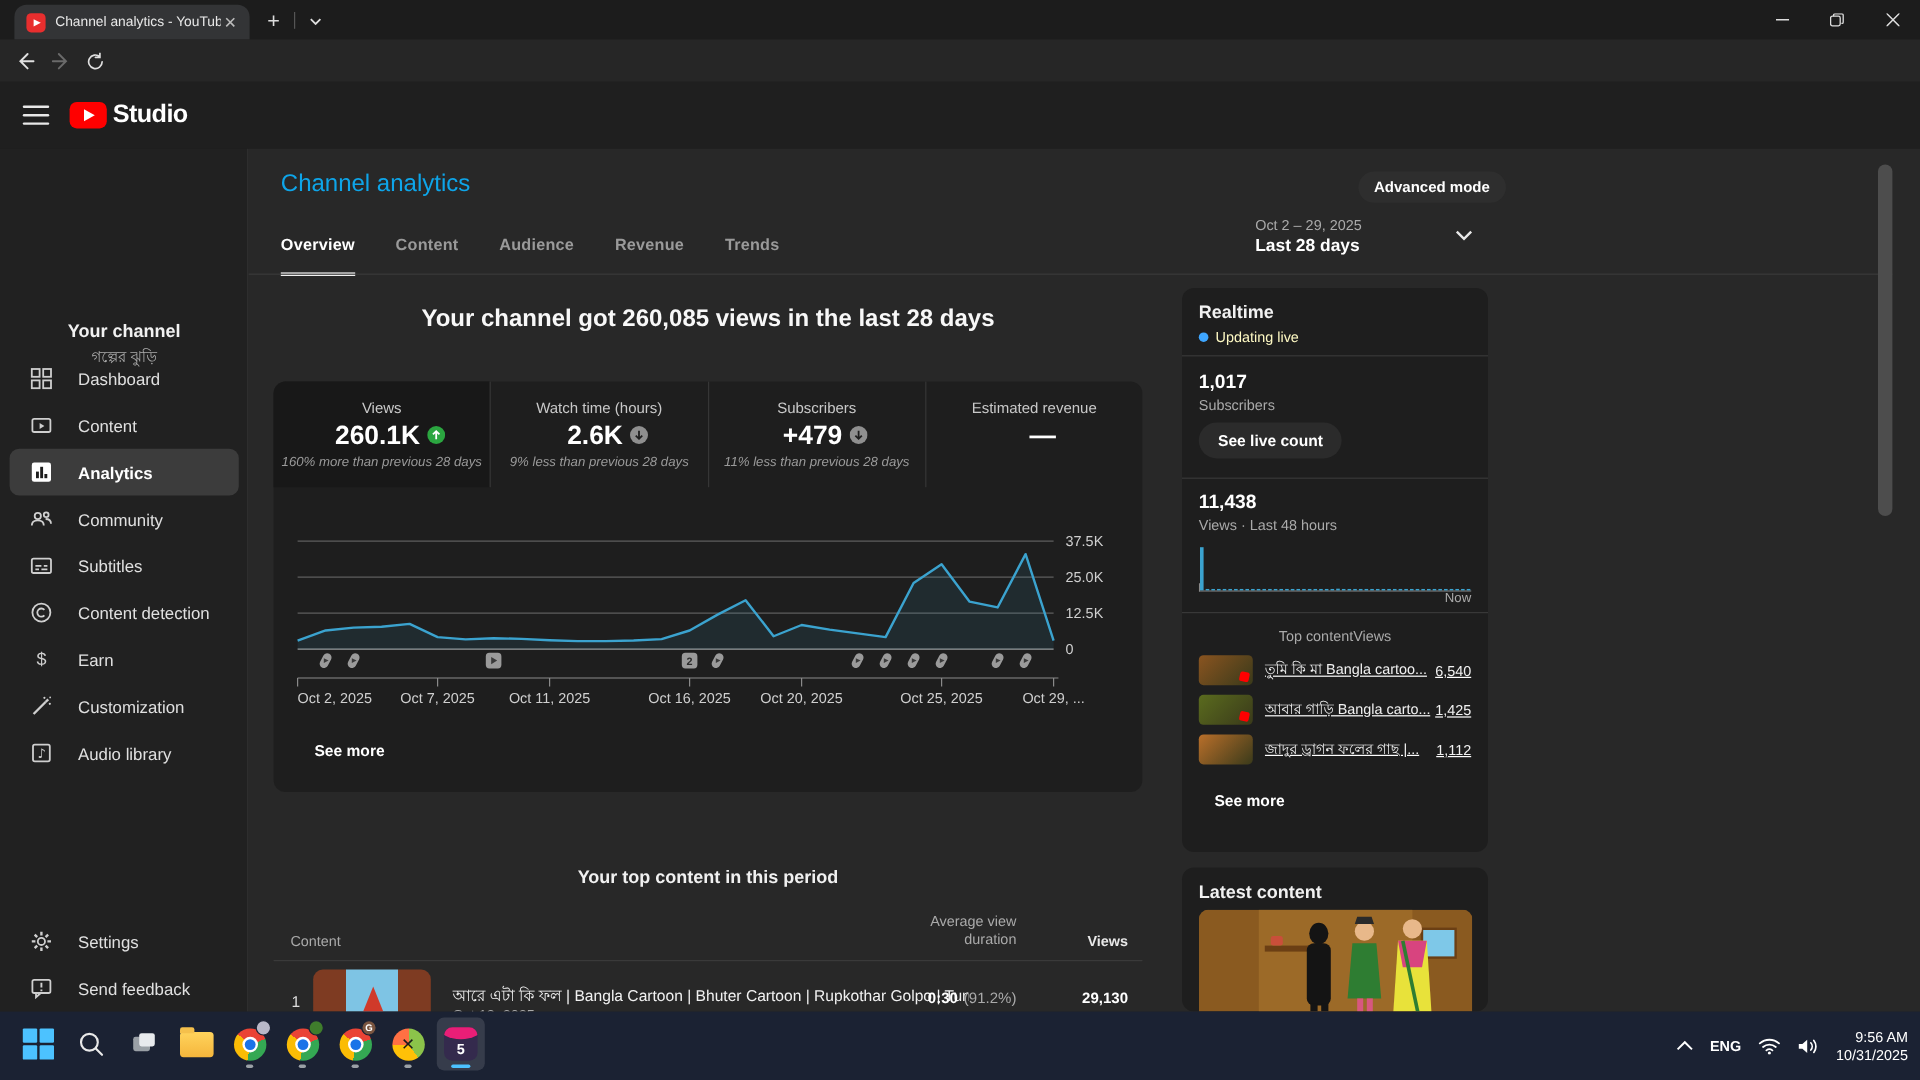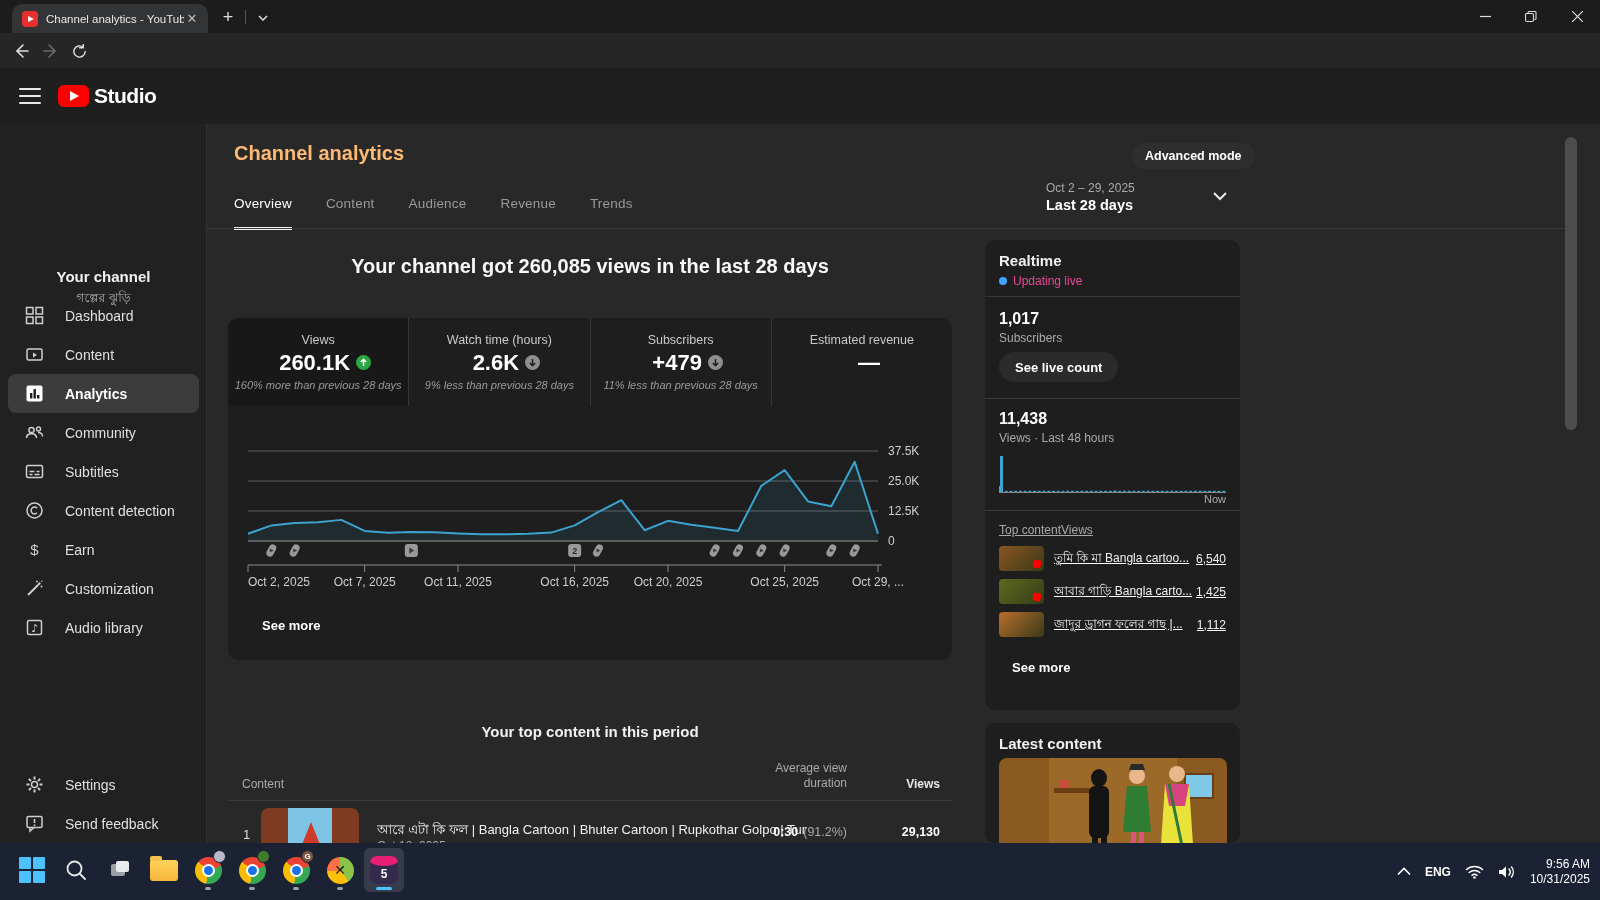--- a/index.html
+++ b/index.html
@@ -59,24 +59,24 @@
   .nav{position:absolute;left:0;top:172px;width:207px;}
   .nav-item{height:39px;margin:0 8px;border-radius:8px;display:flex;align-items:center;padding-left:16px;gap:21px;color:#e0e0e0;}
   .nav-item.active{background:#3c3c3c;color:#fff;}
   .nav-item .nav-label{font-size:14px;}
   .nav-item.active .nav-label{font-weight:bold;}
   .nav-icon{width:20px;height:20px;display:flex;align-items:center;justify-content:center;}
   .nav-foot{position:absolute;left:0;top:641px;width:207px;}
 
   
   .main{position:absolute;left:207px;top:124px;width:1393px;height:719px;background:#282828;overflow:hidden;}
-  .page-title{position:absolute;left:27px;top:18px;font-size:20px;font-weight:bold;color:#fdba74;}
+  .page-title{position:absolute;left:27px;top:18px;font-size:20px;font-weight:normal;color:#0ea5e9;}
   .advanced{position:absolute;left:925px;top:19px;height:26px;border-radius:14px;background:#2e2e2e;display:flex;align-items:center;padding:0 13px;font-size:12.5px;font-weight:bold;color:#fff;}
   .tabsrow{position:absolute;left:27px;top:72px;display:flex;gap:34px;}
-  .ptab{font-size:13.5px;font-weight:normal;color:#9a9a9a;padding-bottom:16px;position:relative;letter-spacing:.2px;}
+  .ptab{font-size:13.5px;font-weight:bold;color:#9a9a9a;padding-bottom:16px;position:relative;letter-spacing:.2px;}
   .ptab.active{color:#fff;border-bottom:3px solid #f1f1f1;}
   .tabs-divider{position:absolute;left:0;top:104px;width:1370px;height:1px;background:#3a3a3a;}
   .daterange{position:absolute;left:839px;top:57px;font-size:12px;color:#aaa;}
   .datelabel{position:absolute;left:839px;top:73px;font-size:14.5px;font-weight:bold;color:#fff;}
   .datechev{position:absolute;left:1003px;top:62px;width:20px;height:20px;}
   .headline{position:absolute;left:21px;top:131px;width:724px;text-align:center;font-size:20px;font-weight:bold;color:#f8f8f8;}
 
   .ovcard{position:absolute;left:21px;top:194px;width:724px;height:342px;background:#1e1e1e;border-radius:10px;}
   .metrics{position:absolute;left:0;top:0;width:724px;height:88px;display:flex;}
   .mcell{flex:1;border-left:1px solid #363636;display:flex;flex-direction:column;align-items:center;justify-content:center;gap:3px;}
@@ -100,28 +100,28 @@
   .row-title{position:absolute;left:170px;top:696px;width:430px;font-size:13px;color:#f1f1f1;white-space:nowrap;overflow:hidden;}
   .row-date{position:absolute;left:170px;top:715px;font-size:12px;color:#aaa;}
   .row-avd{position:absolute;left:440px;top:701px;width:200px;text-align:right;font-size:12.5px;}
   .row-avd .dur{font-weight:bold;color:#fff;}
   .row-avd .pct{color:#aaa;margin-left:5px;}
   .row-views{position:absolute;left:633px;top:701px;width:100px;text-align:right;font-size:12.5px;font-weight:bold;color:#fff;}
 
   
   .rtcard{position:absolute;left:778px;top:116px;width:255px;height:470px;background:#1e1e1e;border-radius:10px;}
   .rt-title{position:absolute;left:14px;top:12px;font-size:15px;font-weight:bold;color:#f1f1f1;}
-  .rt-live{position:absolute;left:14px;top:34px;display:flex;align-items:center;gap:6px;font-size:12px;color:#ec4899;}
+  .rt-live{position:absolute;left:14px;top:34px;display:flex;align-items:center;gap:6px;font-size:12px;color:#fef9c3;}
   .rt-live .dot{width:8px;height:8px;border-radius:50%;background:#3ea6ff;}
   .rt-div{position:absolute;left:0;width:255px;height:1px;background:#383838;}
   .rt-num{position:absolute;left:14px;font-size:16px;font-weight:bold;color:#fff;}
   .rt-sub{position:absolute;left:14px;font-size:12px;color:#aaa;}
   .rt-btn{position:absolute;left:14px;top:112px;height:30px;border-radius:16px;background:#2b2b2b;display:flex;align-items:center;padding:0 16px;font-size:13px;font-weight:bold;color:#fff;}
   .rt-now{position:absolute;right:14px;top:253px;font-size:11px;color:#aaa;}
-  .rt-tc-head{position:absolute;left:14px;right:14px;top:283px;display:flex;justify-content:flex-start;font-size:12px;color:#aaa;text-decoration:underline;}
+  .rt-tc-head{position:absolute;left:14px;right:14px;top:283px;display:flex;justify-content:center;font-size:12px;color:#aaa;}
   .tc-rows{position:absolute;left:14px;right:14px;top:302px;text-decoration:underline;}
   .tc-row{height:33px;display:flex;align-items:center;}
   .tc-thumb{width:45px;height:25px;border-radius:4px;flex:0 0 45px;position:relative;overflow:hidden;}
   .tc-badge{position:absolute;right:3px;bottom:3px;width:8px;height:8px;background:#f00;border-radius:2px;transform:rotate(12deg);}
   .tc-title{flex:1;margin-left:10px;font-size:12px;color:#f1f1f1;white-space:nowrap;overflow:hidden;}
   .tc-views{font-size:12px;color:#f1f1f1;margin-left:4px;}
   .rtcard .seemore{position:absolute;left:27px;top:420px;}
 
   .latestcard{position:absolute;left:778px;top:599px;width:255px;height:120px;background:#1e1e1e;border-radius:10px;overflow:hidden;}
   .latest-title{position:absolute;left:14px;top:12px;font-size:15px;font-weight:bold;color:#f1f1f1;}

